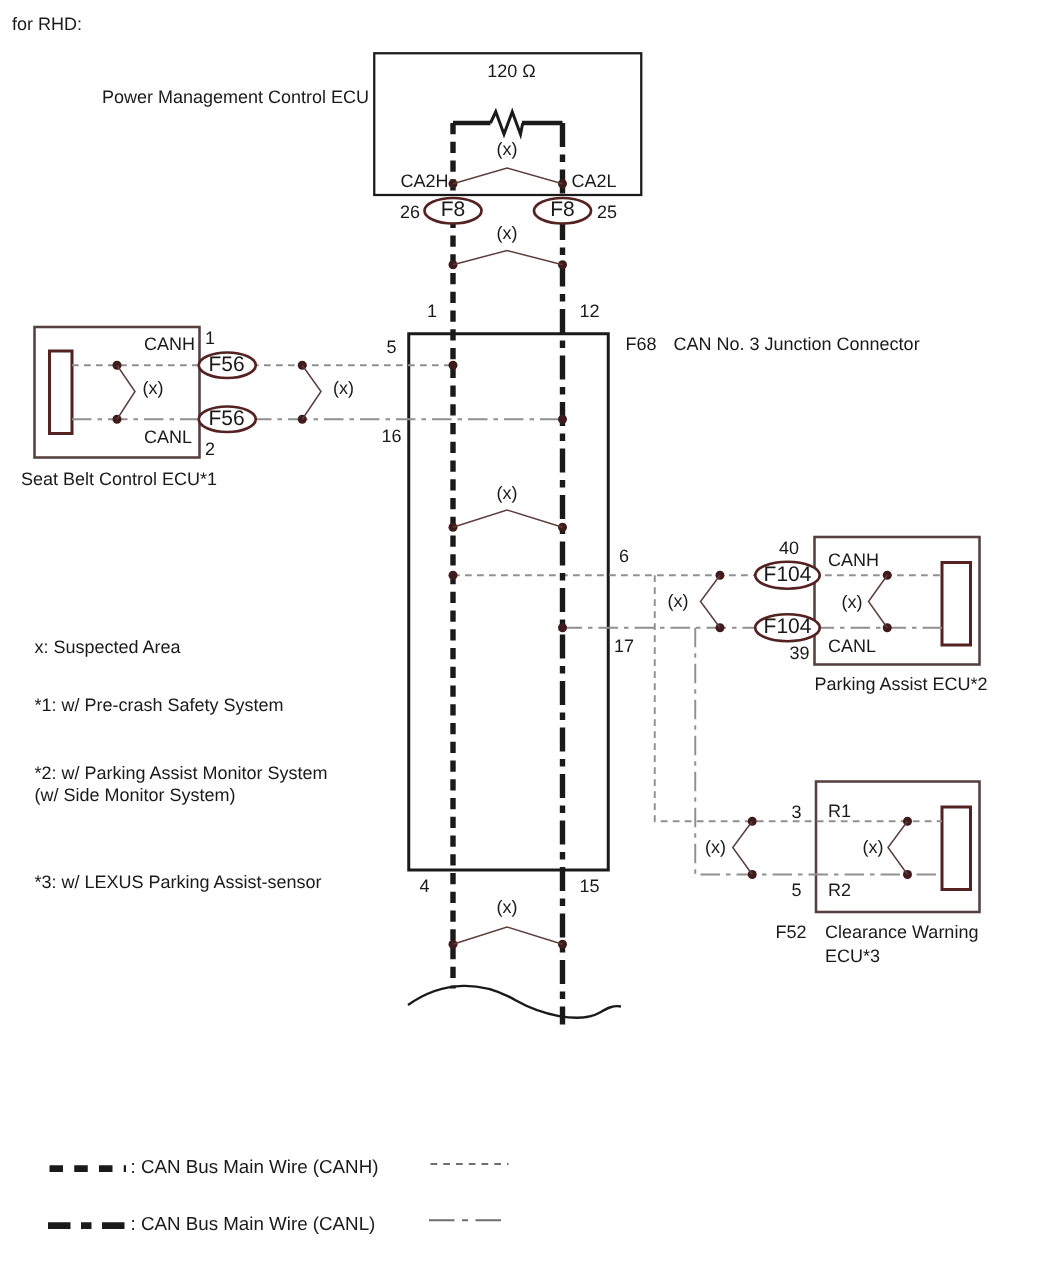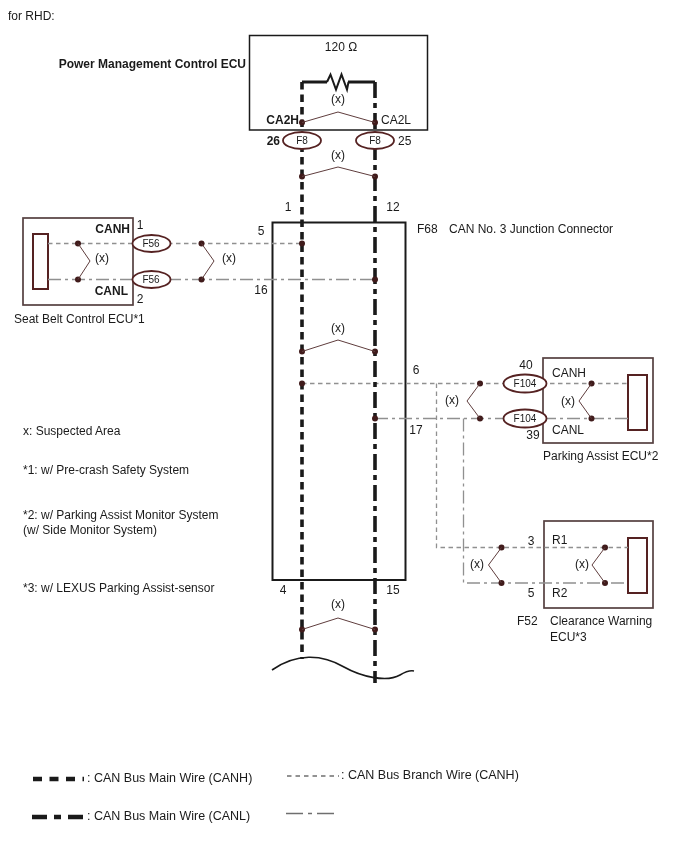--- a/index.html
+++ b/index.html
@@ -8,23 +8,23 @@
   .canvas {
     position:relative; width:691px; height:855px; background:#fff;
     color:#1a1a1a; overflow:hidden;
   }
   .canvas svg { position:absolute; left:0; top:0; }
   .lbl {
     position:absolute; font-size:12px; line-height:1.1;
     white-space:nowrap; color:#1a1a1a;text-align:right;
   }
   .c { transform:translate(-50%,-50%); }   
-  .r { transform:translate(-100%,-50%);font-weight:bold; }  
+  .r { transform:translate(-100%,-50%); }  
   .l { transform:translate(0,-50%); }      
-  .oval-lbl { font-size:10px; }
+  .oval-lbl { font-size:14px; }
   .legend-lbl { font-size:12.5px; }
 
   :root {
     --wire-main:#1a1a1a;
     --wire-branch:#909090;
     --connector-outline:#552222;
     --ecu-outline:#554040;
     --dot:#401b1b;
     --chevron:#5f3d3d;
     --legend-thin:#6f6f6f;
@@ -190,16 +190,15 @@
   <span class="lbl" style="left:550px;top:615px">Clearance Warning</span>
   <span class="lbl" style="left:550px;top:631px">ECU*3</span>
 
   <span class="lbl" style="left:23px;top:425px">x: Suspected Area</span>
   <span class="lbl" style="left:23px;top:464px">*1: w/ Pre-crash Safety System</span>
   <span class="lbl" style="left:23px;top:509px">*2: w/ Parking Assist Monitor System</span>
   <span class="lbl" style="left:23px;top:524px">(w/ Side Monitor System)</span>
   <span class="lbl" style="left:23px;top:582px">*3: w/ LEXUS Parking Assist-sensor</span>
 
   <span class="lbl l legend-lbl" style="left:87px;top:779px">: CAN Bus Main Wire (CANH)</span>
-  <span class="lbl l legend-lbl" style="left:341px;top:776px">: CAN Bus Branch Wire (CANH)</span>
   <span class="lbl l legend-lbl" style="left:87px;top:817px">: CAN Bus Main Wire (CANL)</span>
 
 </div>
 
 </body></html>

